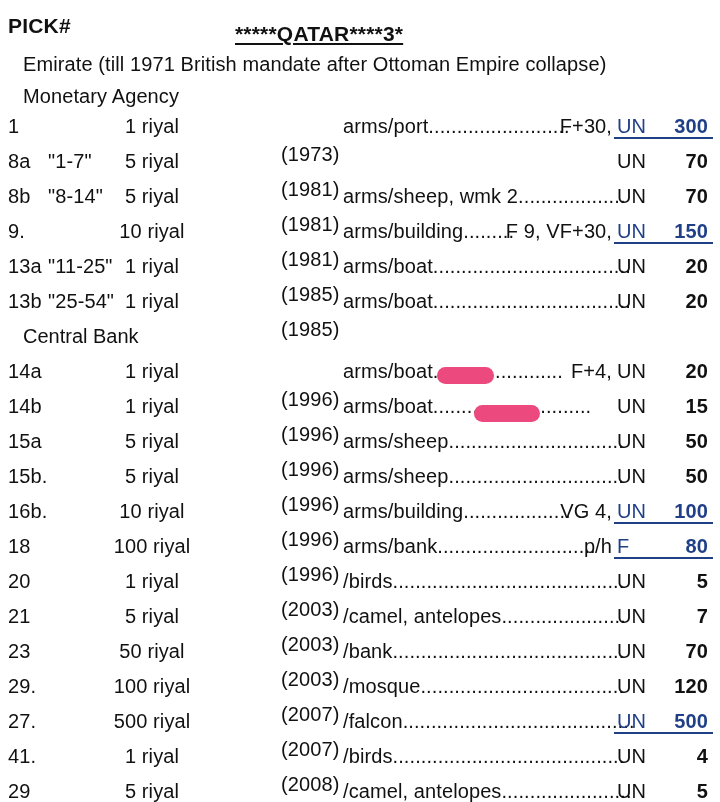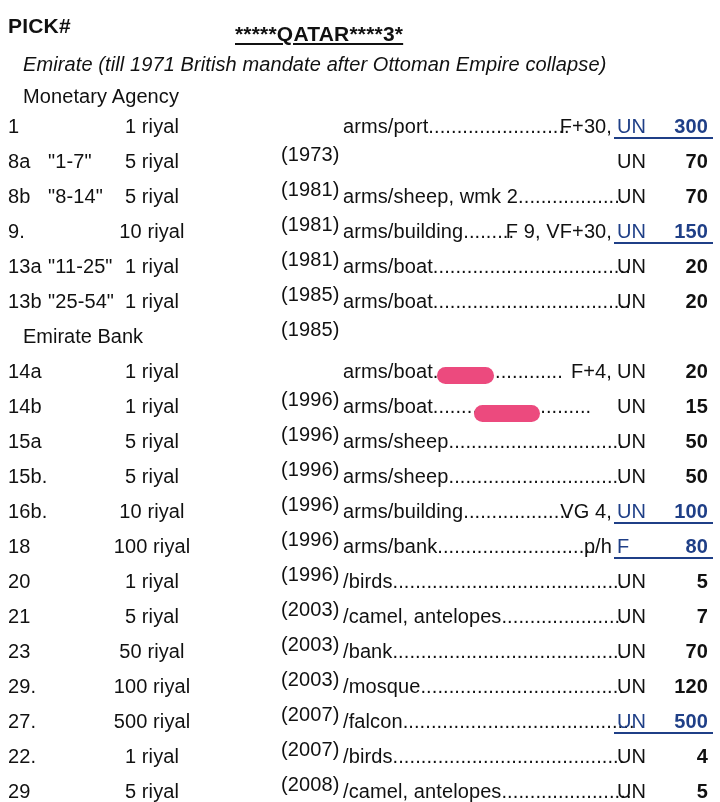--- a/index.html
+++ b/index.html
@@ -54,21 +54,21 @@
     margin-top: 8px;
   }
 
   .subline {
     position: absolute;
     left: 23px;
     font-size: 20px;
     white-space: nowrap;
     letter-spacing: .1px;
   }
-  .subline.l1 { top: 53px; font-style: italic; }
+  .subline.l1 { top: 53px; }
   .subline.l2 { top: 85px; }
 
   
   .rows {
     position: absolute;
     top: 113px;
     left: 0;
     width: 720px;
   }
   .row {
@@ -196,21 +196,21 @@
       <div class="row">
         <span class="cell c-pick">13b</span>
         <span class="cell c-series">"25-54"</span>
         <span class="cell c-denom">1 riyal</span>
         <span class="cell c-year">(1985)</span>
         <span class="cell c-desc">arms/boat...................................</span>
         <span class="cell c-grade">UN</span>
         <span class="cell c-price">20</span>
       </div>
       <div class="row section">
-        <span class="c-section">Emirate Bank</span>
+        <span class="c-section">Central Bank</span>
       </div>
       <div class="row">
         <span class="cell c-pick">14a</span>
         <span class="cell c-denom">1 riyal</span>
         <span class="cell c-year">(1996)</span>
         <span class="cell c-desc">arms/boat.......................</span>
         <span class="cell c-remark">F+4,</span>
         <span class="cell c-grade">UN</span>
         <span class="cell c-price">20</span>
         <span class="redaction" style="left: 437px; top: 9px; width: 57px; height: 17px; background: rgb(236, 74, 126);"></span>
@@ -295,21 +295,21 @@
       <div class="row hl">
         <span class="cell c-pick">27.</span>
         <span class="cell c-denom">500 riyal</span>
         <span class="cell c-year">(2007)</span>
         <span class="cell c-desc">/falcon.........................................</span>
         <span class="cell c-grade">UN</span>
         <span class="cell c-price">500</span>
         <span class="hl-underline"></span>
       </div>
       <div class="row">
-        <span class="cell c-pick">22.</span>
+        <span class="cell c-pick">41.</span>
         <span class="cell c-denom">1 riyal</span>
         <span class="cell c-year">(2008)</span>
         <span class="cell c-desc">/birds.........................................</span>
         <span class="cell c-grade">UN</span>
         <span class="cell c-price">4</span>
       </div>
       <div class="row">
         <span class="cell c-pick">29</span>
         <span class="cell c-denom">5 riyal</span>
         <span class="cell c-year">(2008)</span>

